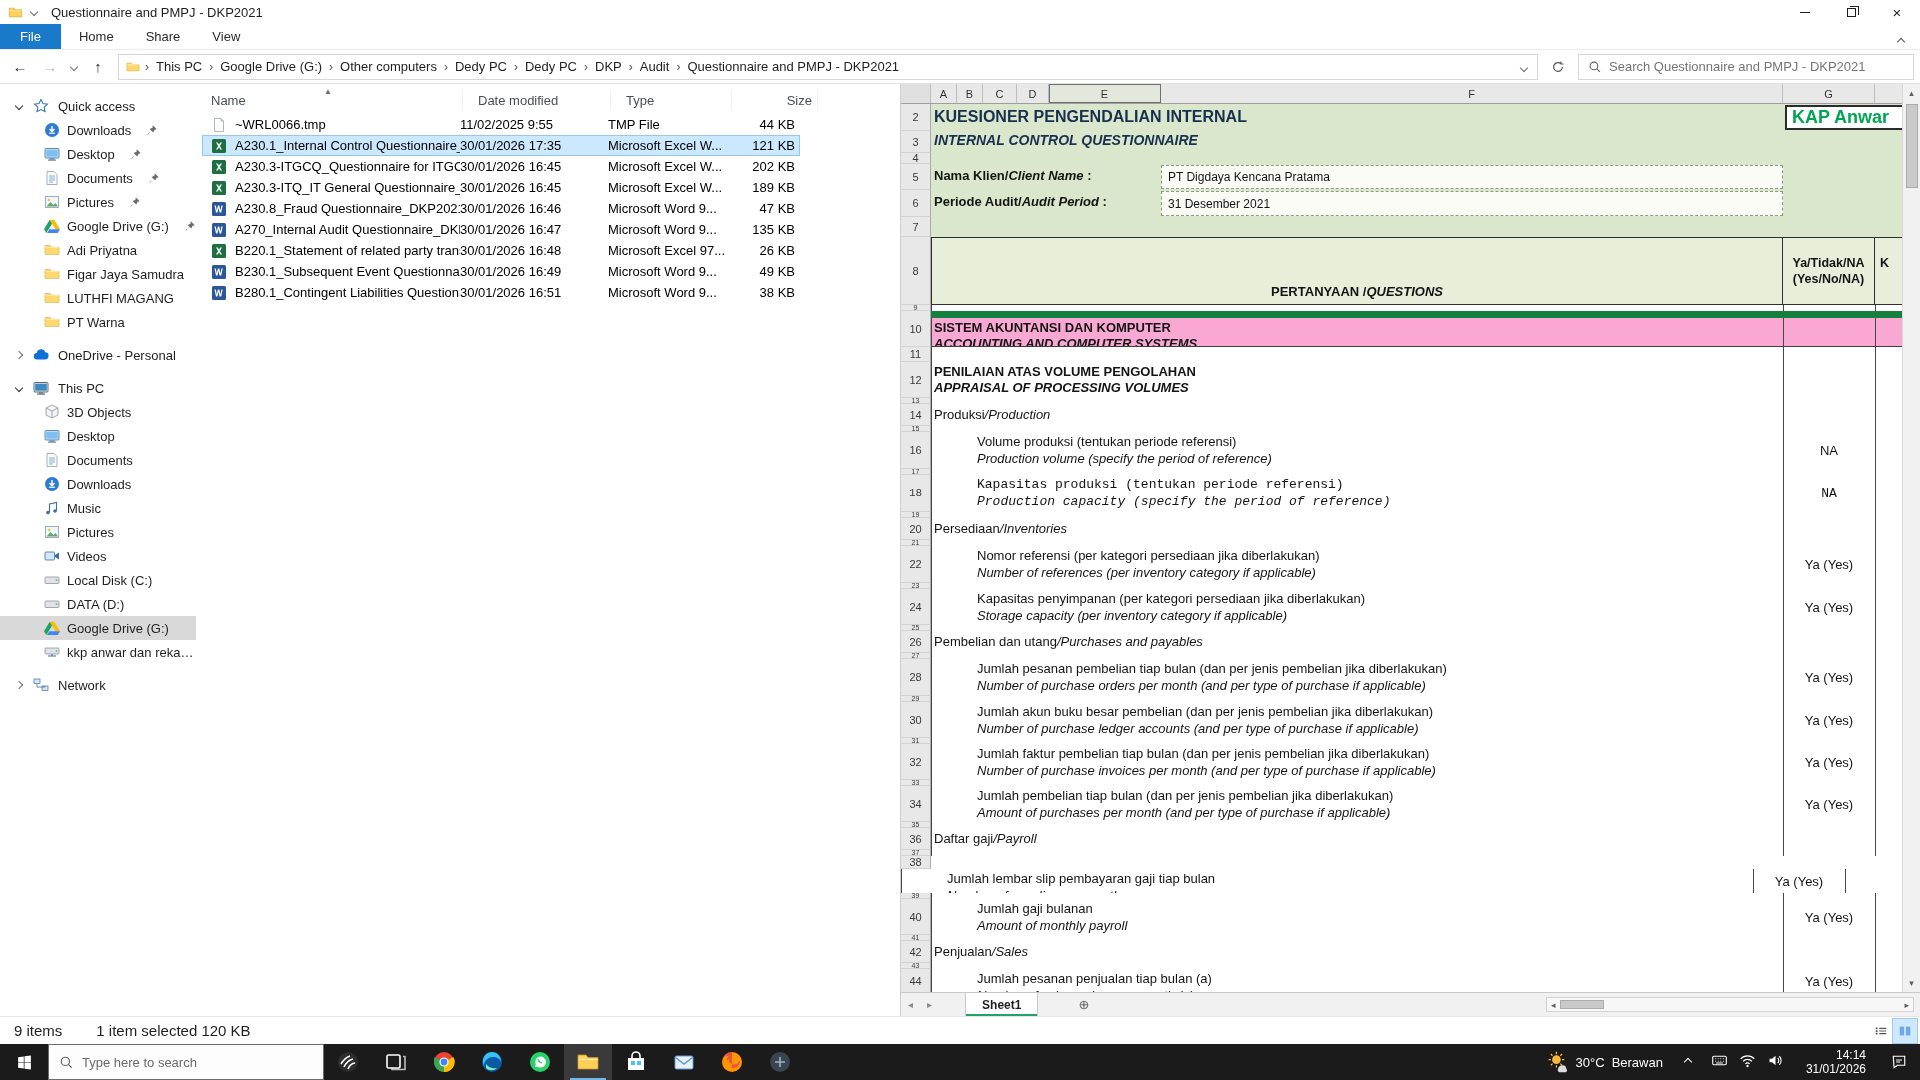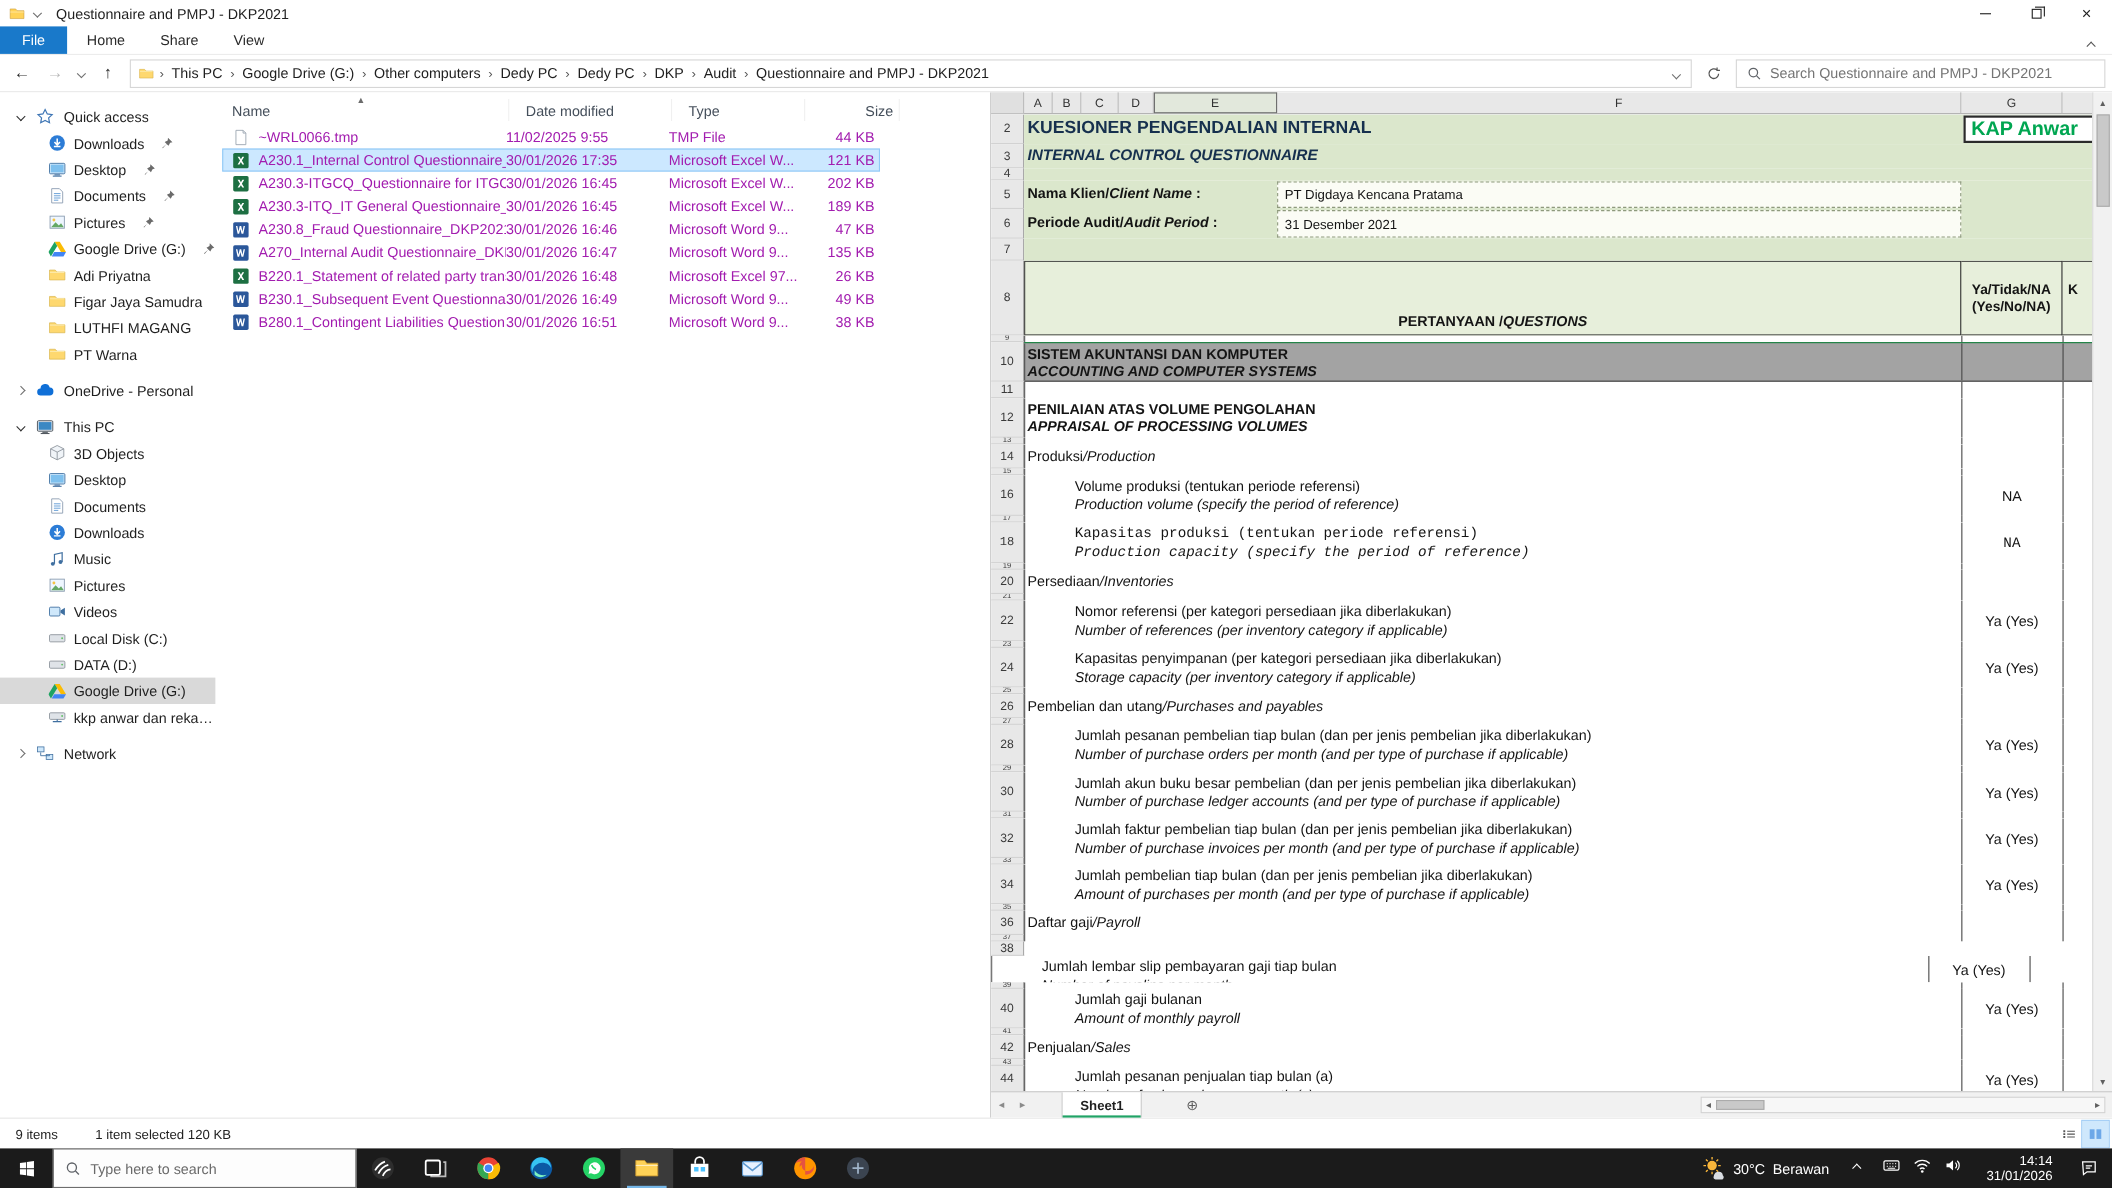--- a/index.html
+++ b/index.html
@@ -56,42 +56,42 @@
 .sb-gap{height:9px;}
 
 .filelist{width:704px;flex:none;position:relative;padding-top:2px;}
 .fl-head{height:28px;display:flex;align-items:center;font-size:13px;color:#454f5b;position:relative;}
 .fl-head .hc{padding-left:15px;border-right:1px solid #f0f0f0;height:20px;display:flex;align-items:center;}
 .h-name{width:267px;}
 .h-date{width:148px;}
 .h-type{width:121px;}
 .h-size{width:86px;justify-content:flex-end;padding-right:5px;padding-left:0;}
 .fl-sort{position:absolute;left:128px;top:1px;font-size:8px;color:#6b6b6b;}
-.fl-row{height:21px;display:flex;align-items:center;font-size:13px;color:#a21caf;margin-left:6px;width:598px;border:1px solid transparent;}
+.fl-row{height:21px;display:flex;align-items:center;font-size:13px;color:#000000;margin-left:6px;width:598px;border:1px solid transparent;}
 .fl-row.selected{background:#cce8ff;border-color:#90c8f6;}
 .fr-icon{width:16px;height:16px;margin-left:8px;flex:none;}
 .fr-name{width:225px;margin-left:8px;white-space:nowrap;overflow:hidden;flex:none;}
 .fr-date{width:148px;flex:none;}
 .fr-type{width:121px;flex:none;}
 .fr-size{width:80px;flex:none;text-align:right;padding-right:14px;}
 
 .preview{flex:1;position:relative;border-left:1px solid #cfcfcf;background:#fff;min-width:0;}
 .colheads{height:20px;margin-right:18px;display:flex;background:#e8e8e8;border-bottom:1px solid #9f9f9f;font-size:11px;color:#333;}
 .ch{flex:none;display:flex;align-items:center;justify-content:center;border-right:1px solid #bdbdbd;}
 .ch.corner{width:30px;background:#e0e0e0;}
 .ch.sel{outline:1.5px solid #6f6f6f;outline-offset:-1.5px;background:#e2e8dc;}
 .ch.fill{flex:1;border-right:none;}
 .grid{position:absolute;left:0;top:20px;right:18px;bottom:24px;overflow:hidden;background:#fff;}
 .g-row{display:flex;width:1002px;}
 .g-num{width:30px;flex:none;background:#e8e8e8;border-right:1px solid #a9a9a9;border-bottom:1px solid #d2d2d2;display:flex;align-items:center;justify-content:center;font-size:11px;color:#3a3a3a;overflow:hidden;}
 .g-row.sp .g-num{font-size:7px;line-height:5px;}
 .g-body{flex:1;position:relative;overflow:hidden;font-size:13px;color:#141414;}
 .g-body.title,.g-body.subtitle,.g-body.green-blank,.g-body.field{background:#dbe7cc;}
 .g-body.theader{background:#e7efdb;}
-.g-body.section-gray{background:#a3a3a3;border-top:1px solid #15803d;border-bottom:1px solid #3d3d3d;}
+.g-body.section-gray{background:#f9a8d4;border-top:7px solid #15803d;border-bottom:1px solid #3d3d3d;}
 .vl{position:absolute;top:0;bottom:0;width:1px;background:#474747;}
 .t-main{position:absolute;left:3px;top:4px;font-size:16px;font-weight:bold;color:#16304e;white-space:nowrap;}
 .t-sub{position:absolute;left:3px;top:1px;font-size:14px;font-weight:bold;font-style:italic;color:#16304e;white-space:nowrap;}
 .kap{position:absolute;left:854px;top:1px;height:25px;width:220px;background:#fff;border:2px solid #2b2b2b;display:flex;align-items:center;padding:0 5px;font-size:18px;font-weight:bold;color:#00a651;white-space:nowrap;}
 .f-label{position:absolute;left:3px;top:4px;font-weight:bold;white-space:nowrap;}
 .it{font-style:italic;}
 .vbox{position:absolute;left:230px;width:622px;top:1px;bottom:1px;background:#fbfcf5;border:1px dashed #8e9a7d;display:flex;align-items:center;padding:0 6px;font-size:12px;}
 .th-f{position:absolute;left:0;width:852px;top:0;bottom:0;border:1px solid #2f2f2f;display:flex;align-items:flex-end;justify-content:center;padding-bottom:5px;font-weight:bold;}
 .th-g{position:absolute;left:852px;width:92px;top:0;bottom:0;border:1px solid #2f2f2f;border-left:none;display:flex;flex-direction:column;align-items:center;justify-content:center;font-weight:bold;font-size:12.5px;line-height:16px;}
 .th-h{position:absolute;left:944px;width:60px;top:0;bottom:0;border:1px solid #2f2f2f;border-left:none;display:flex;flex-direction:column;justify-content:center;padding-left:5px;font-weight:bold;font-size:12.5px;line-height:16px;}
@@ -109,21 +109,21 @@
 .sheetbar{position:absolute;left:0;right:0;bottom:0;height:24px;background:#f1f1f1;border-top:1px solid #c9c9c9;display:flex;align-items:center;font-size:12px;color:#444;}
 .sheet-nav{padding:0 7px;color:#8b8b8b;font-size:10px;}
 .sheet-tab{margin-left:26px;height:100%;display:flex;align-items:center;padding:0 16px;background:#fff;border-left:1px solid #c9c9c9;border-right:1px solid #c9c9c9;font-weight:bold;color:#1f1f1f;position:relative;}
 .sheet-tab::after{content:"";position:absolute;left:0;right:0;bottom:0;height:2px;background:#21a366;}
 .sheet-add{margin-left:40px;font-size:13px;color:#5f5f5f;}
 .hscroll{margin-left:auto;margin-right:6px;width:368px;height:15px;background:#f7f7f7;border:1px solid #d2d2d2;display:flex;align-items:center;font-size:9px;color:#5f5f5f;}
 .hs-ar{padding:0 4px;}
 .hs-thumb{width:44px;height:9px;background:#c9c9c9;border:1px solid #ababab;}
 .hs-sp{flex:1;}
 
-.statusbar{height:28px;border-top:1px solid #e6e6e6;display:flex;align-items:center;padding-left:14px;gap:34px;font-size:12px;color:#1f1f1f;background:#fff;flex:none;}
+.statusbar{height:28px;border-top:1px solid #e6e6e6;display:flex;align-items:center;padding-left:14px;gap:34px;font-size:15px;color:#1f1f1f;background:#fff;flex:none;}
 .sb-right{margin-left:auto;display:flex;margin-right:3px;}
 .view-btn{width:24px;height:24px;display:flex;align-items:center;justify-content:center;}
 .view-btn .icn{width:14px;height:14px;}
 .view-btn.active{background:#cfe8fc;outline:1px solid #9ecbf5;}
 
 .taskbar{height:36px;background:#1b1b1b;display:flex;align-items:stretch;color:#fff;flex:none;}
 .tb-start{width:48px;display:flex;align-items:center;justify-content:center;}
 .tb-start .icn{width:17px;height:17px;}
 .tb-search{width:276px;background:#fdfdfd;border:1px solid #6d6d6d;display:flex;align-items:center;gap:8px;padding:0 10px;}
 .tb-search .icn{width:15px;height:15px;}

